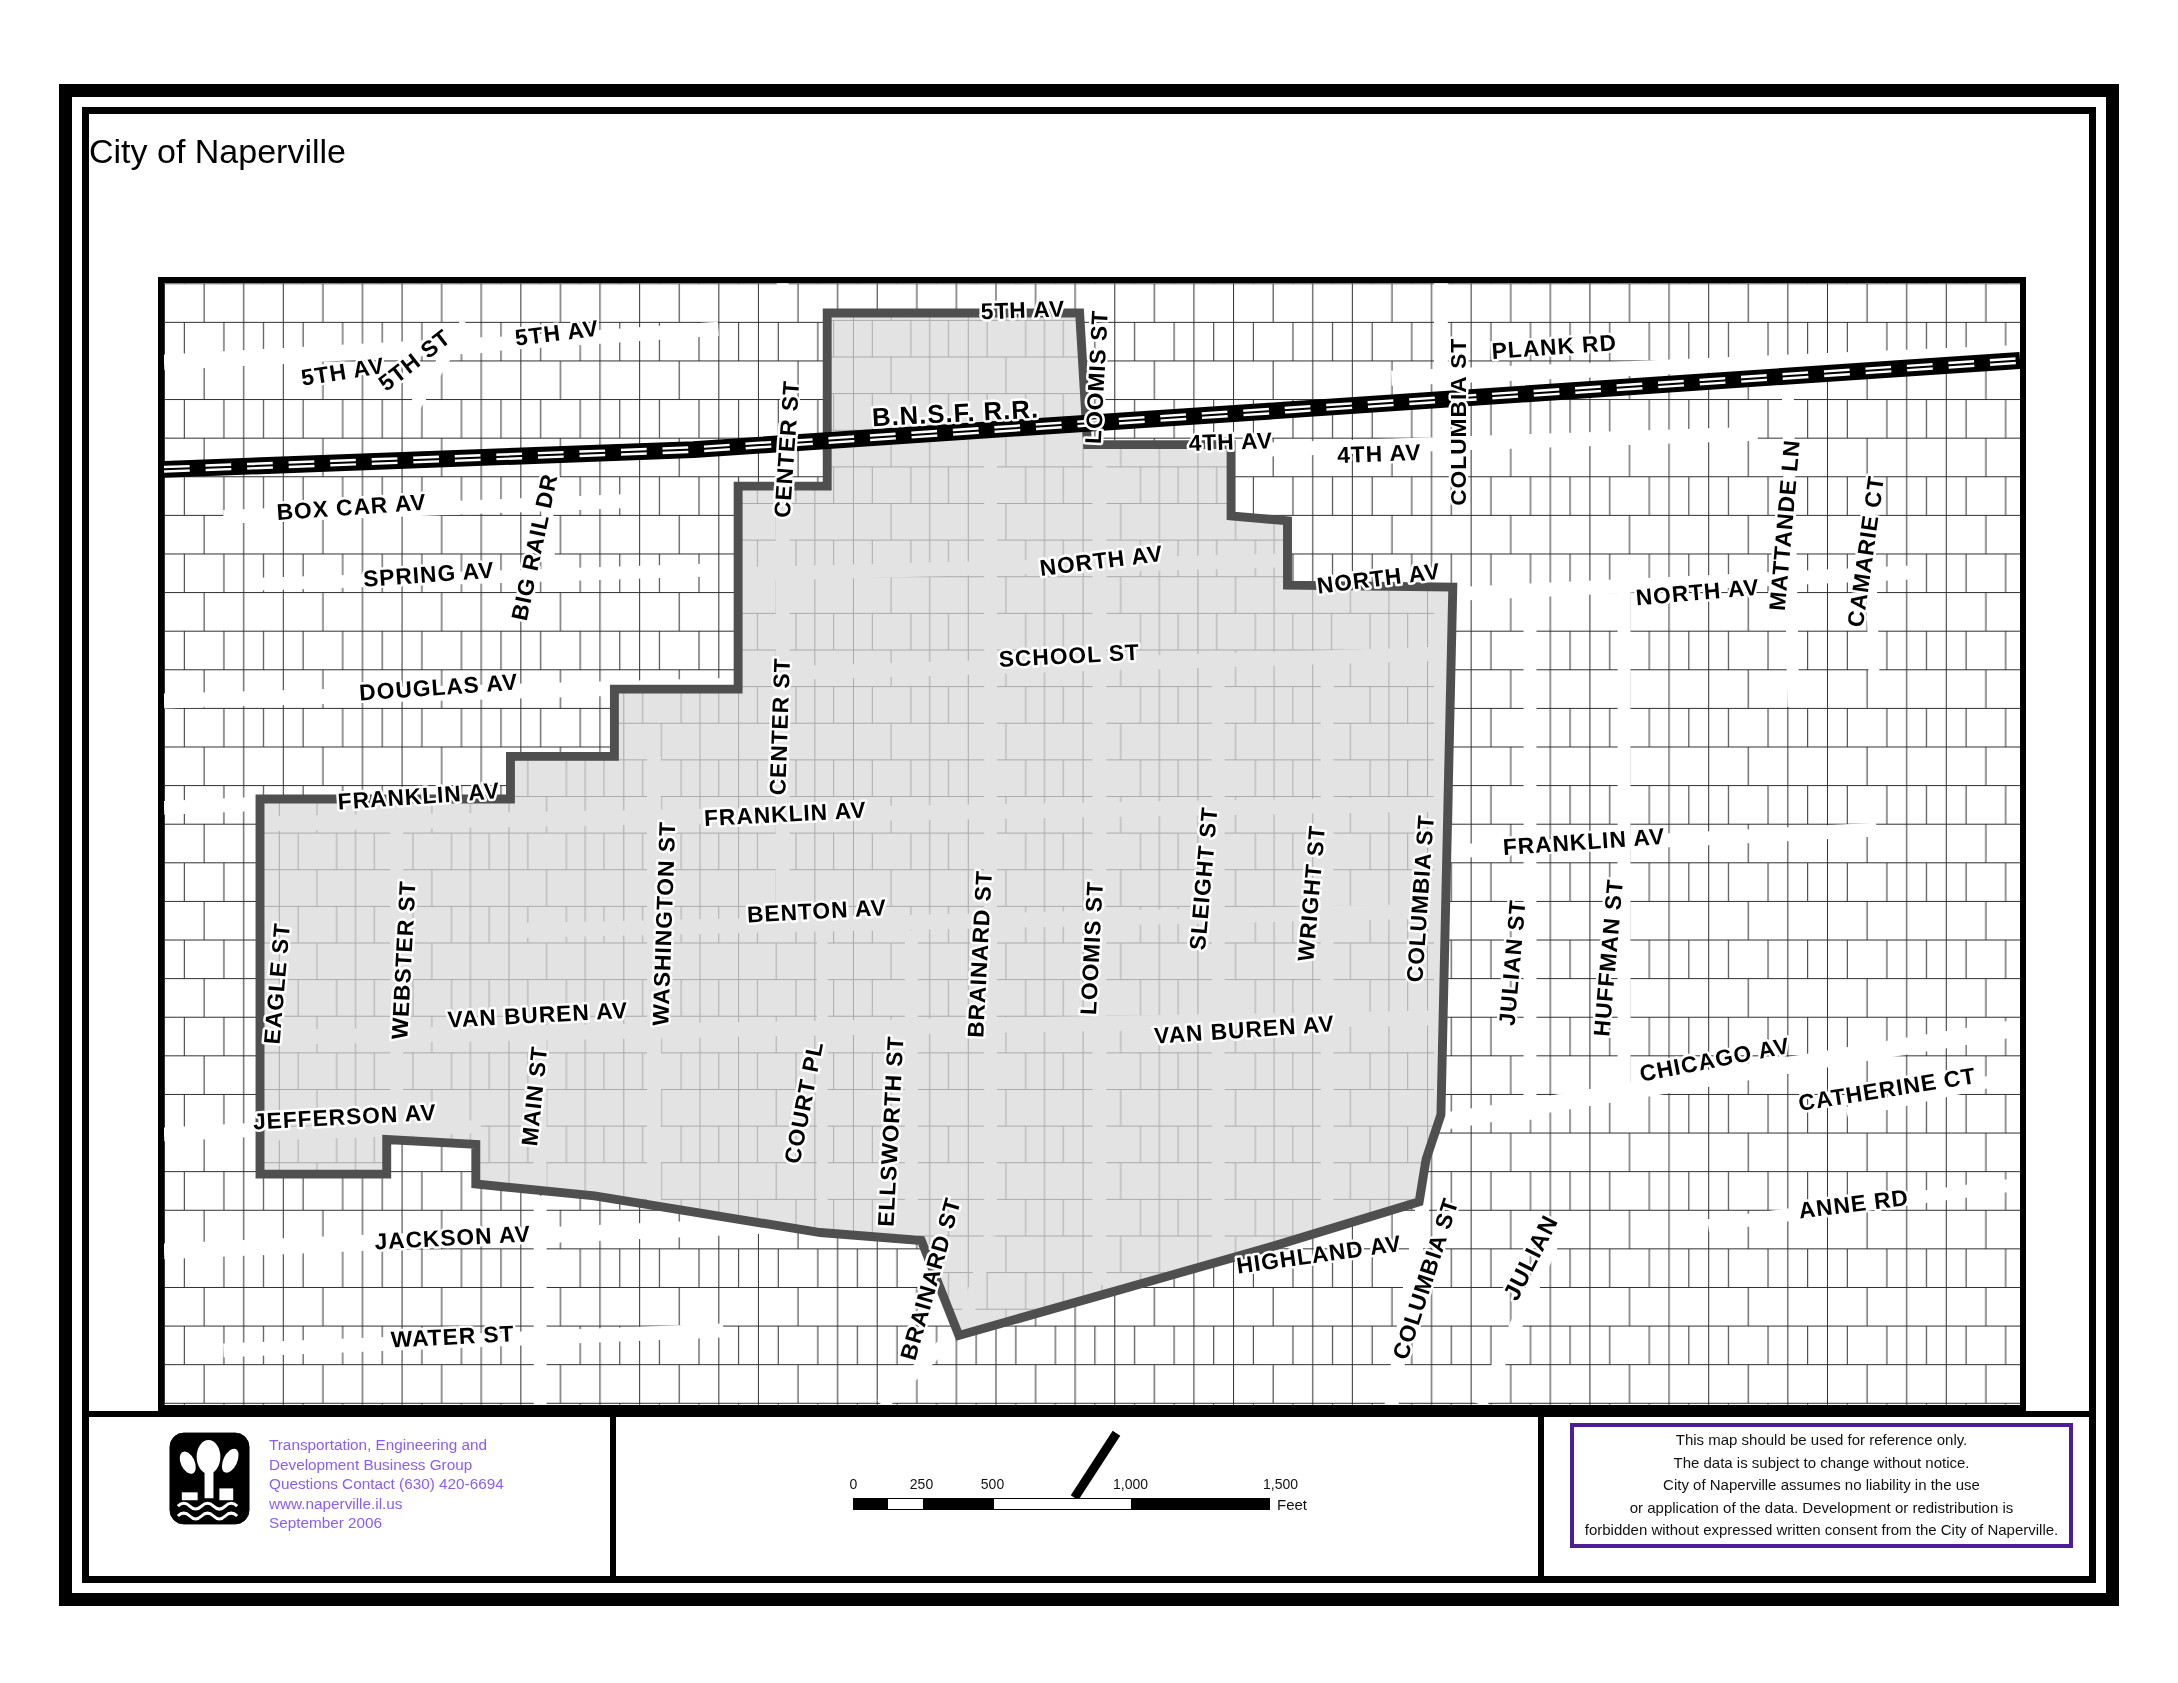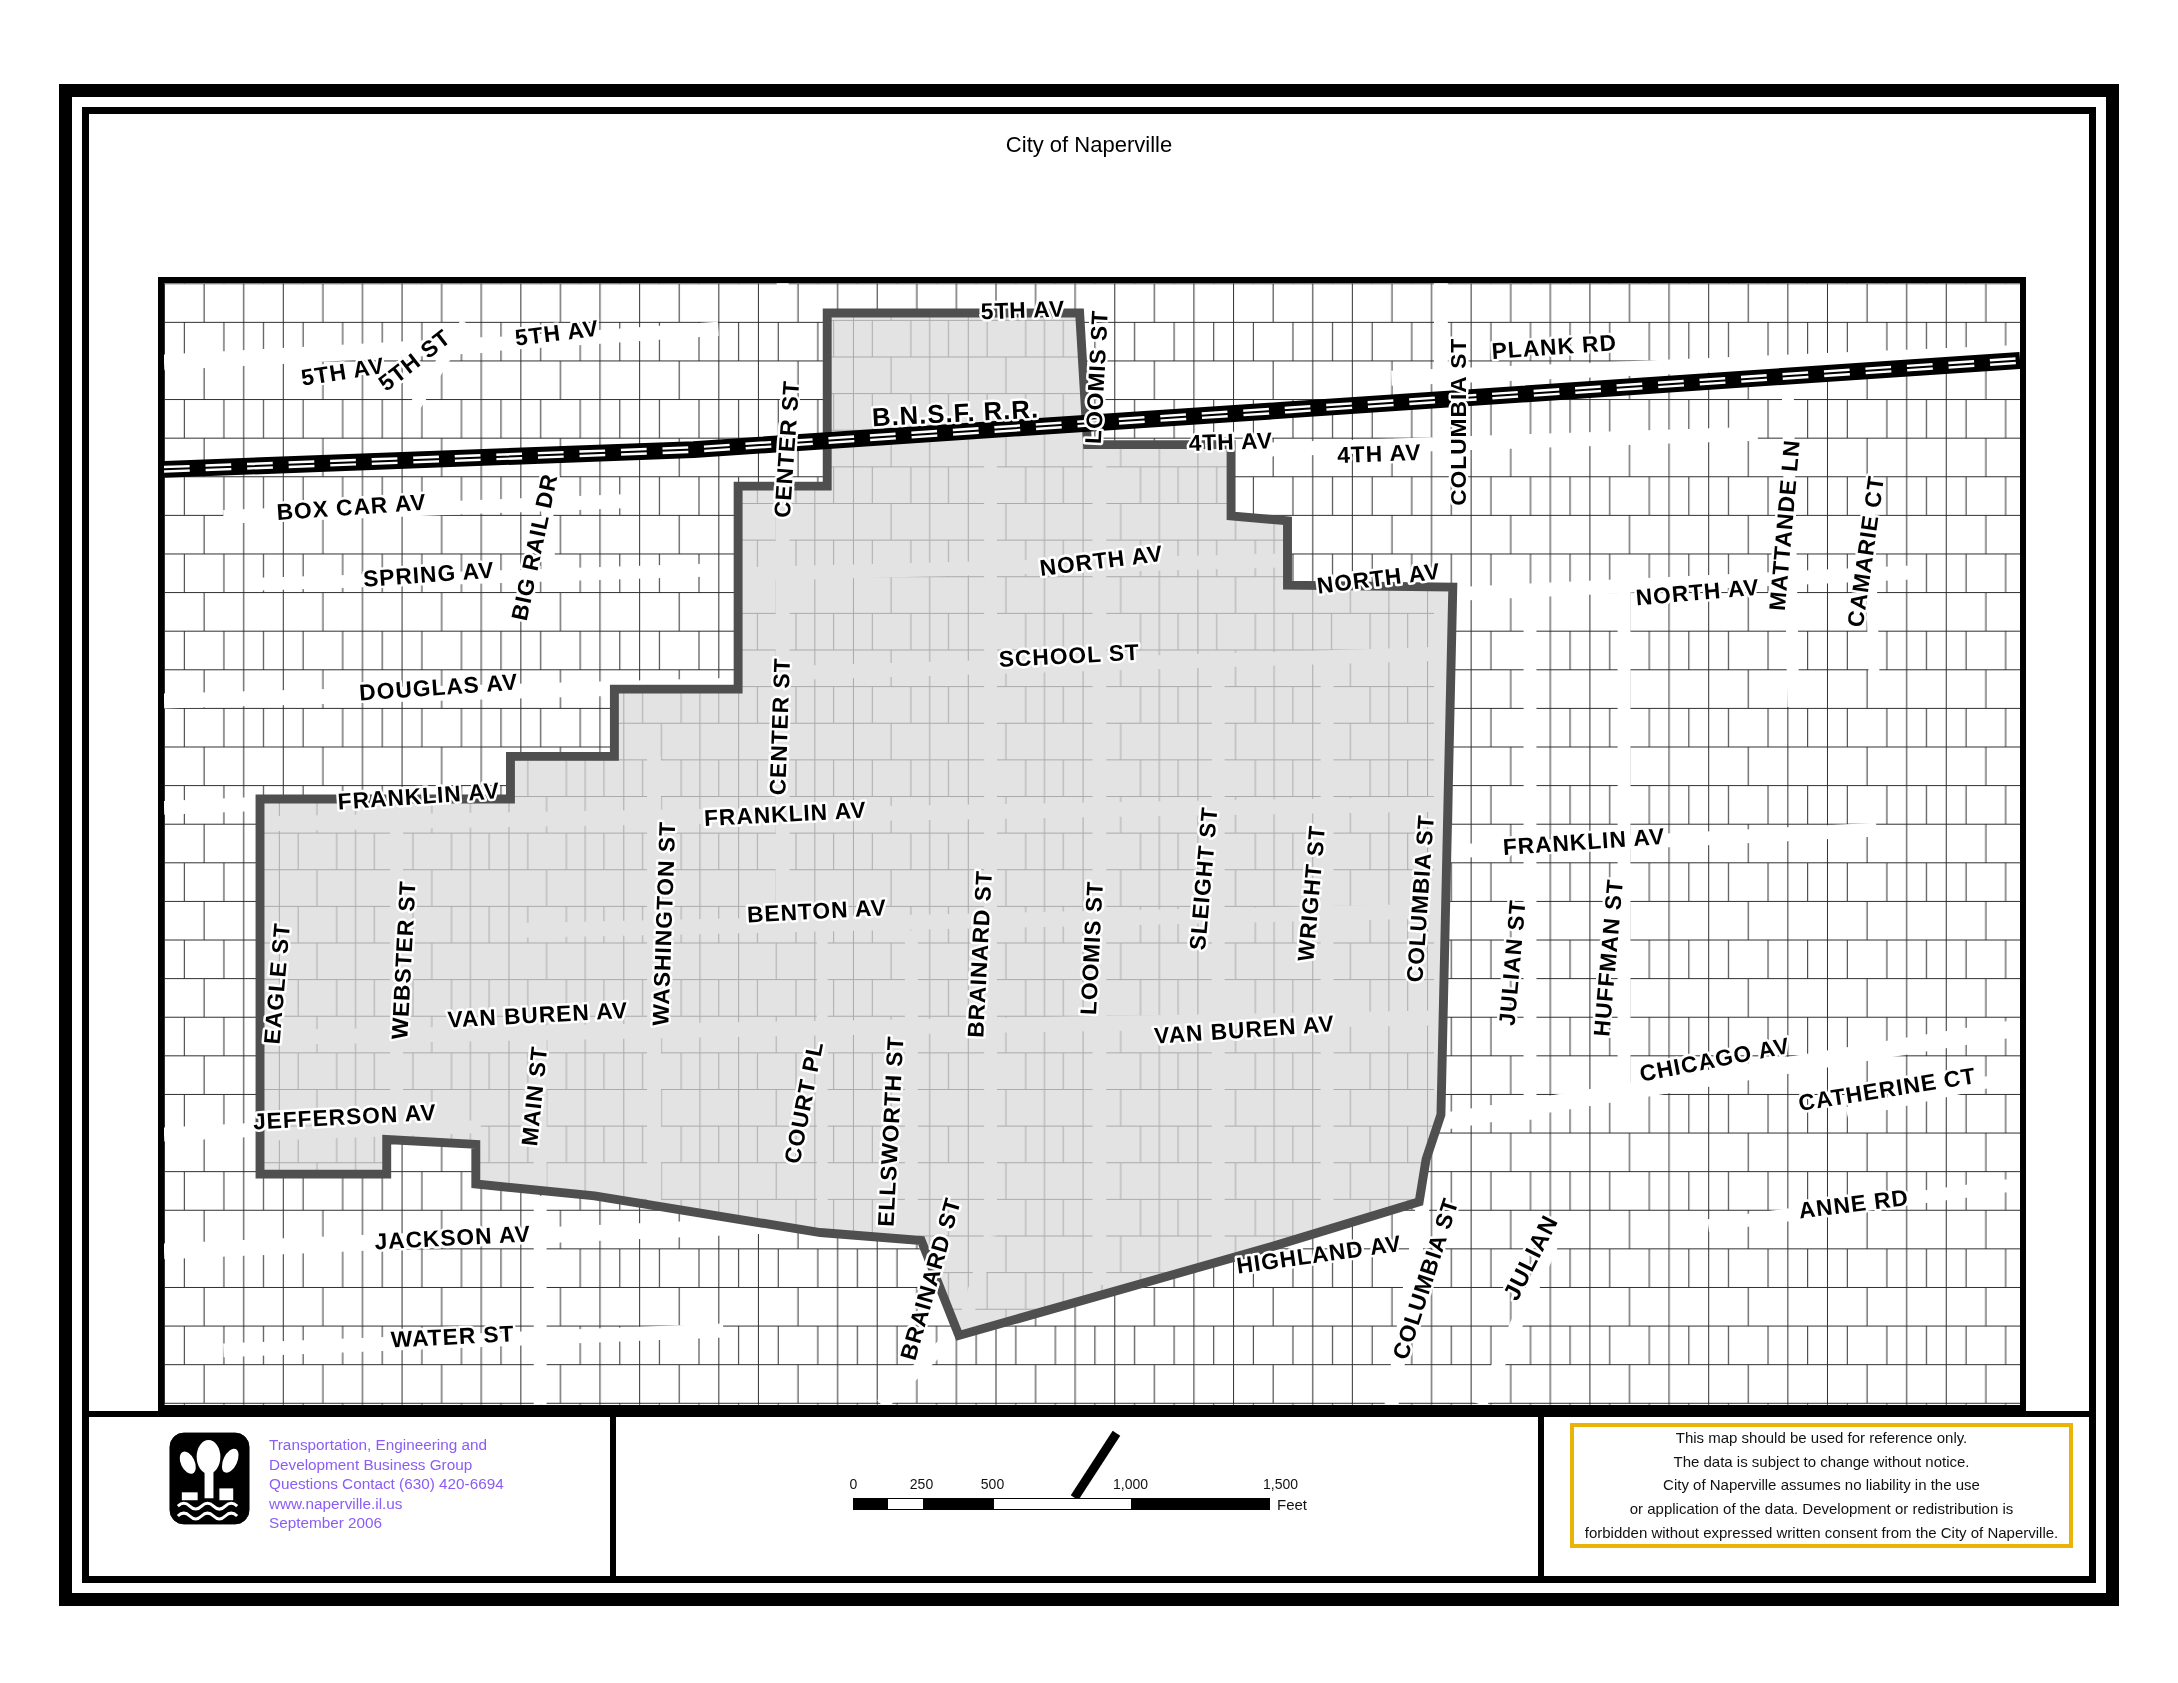--- a/index.html
+++ b/index.html
@@ -1,37 +1,37 @@
 <!DOCTYPE html>
 <html><head>
 <meta charset="utf-8">
 <style>
   html,body{margin:0;padding:0;background:#fff;}
   body{width:2178px;height:1683px;position:relative;font-family:"Liberation Sans",sans-serif;}
   .frame-outer{position:absolute;left:59px;top:84px;width:2034px;height:1496px;border:13px solid #000;}
   .frame-inner{position:absolute;left:10px;top:10px;width:2000px;height:1462px;border:7px solid #000;}
   .content{position:absolute;left:0;top:0;width:2000px;height:1462px;overflow:hidden;}
-  .title1{position:absolute;top:18px;left:0;width:100%;text-align:center;font-size:22px;color:#000;}
+  .title1{position:absolute;top:18px;left:0;width:100%;text-align:left;font-size:34px;color:#000;}
   .title2{position:absolute;top:55px;left:0;width:100%;text-align:center;font-size:51px;font-weight:bold;letter-spacing:2px;color:#000;}
   .mapbox{position:absolute;left:69px;top:163px;width:1868px;height:1134px;border:6px solid #000;box-sizing:border-box;background:#fff;}
   .mapbox svg{display:block;}
   .slabel{font:700 23px "Liberation Sans",sans-serif;fill:#000;stroke:#fff;stroke-width:5px;paint-order:stroke;stroke-linejoin:round;letter-spacing:1px;text-anchor:middle;}
   .legend{position:absolute;left:1349px;top:998px;width:495px;height:99px;background:#fff;border:4px solid #000;box-shadow:9px 9px 0 #000;display:flex;align-items:center;}
   .legend .swatch{width:61px;height:46px;border:6px solid #000;margin-left:32px;flex:0 0 auto;}
   .legend .ltext{font-size:28px;color:#000;margin-left:28px;white-space:nowrap;}
   .footer-sep{position:absolute;left:0;right:0;top:1297px;height:6px;background:#000;}
   .vdiv{position:absolute;top:1303px;bottom:0;width:6px;background:#000;}
   .logo{position:absolute;left:79px;top:1317px;width:83px;height:95px;}
   .agency{position:absolute;left:180px;top:1321px;font-size:15.3px;line-height:1.28;color:#8b5cf6;}
   .scalebar{position:absolute;left:764px;top:1384px;width:417px;height:12px;border:1px solid #000;display:flex;box-sizing:border-box;}
   .scalebar .seg{height:100%;}
   .sticks{position:absolute;top:1362px;height:20px;font-size:14px;color:#111;}
   .feet{position:absolute;left:1188px;top:1382px;font-size:15px;color:#111;}
   .slash{position:absolute;left:1002px;top:1313px;width:9px;height:77px;background:#000;transform:rotate(33deg);}
-  .disclaimer{position:absolute;left:1481px;top:1309px;width:503px;height:125px;border:4px solid #eab308;box-sizing:border-box;display:flex;flex-direction:column;justify-content:space-between;text-align:center;font-size:15px;line-height:1.5;color:#111;}
+  .disclaimer{position:absolute;left:1481px;top:1309px;width:503px;height:125px;border:4px solid #4c1d95;box-sizing:border-box;display:flex;flex-direction:column;justify-content:center;text-align:center;font-size:15px;line-height:1.5;color:#111;}
 </style>
 </head>
 <body>
 
 <div class="frame-outer">
  <div class="frame-inner">
   <div class="content">
 
     <div class="title1">City of Naperville</div>
 

